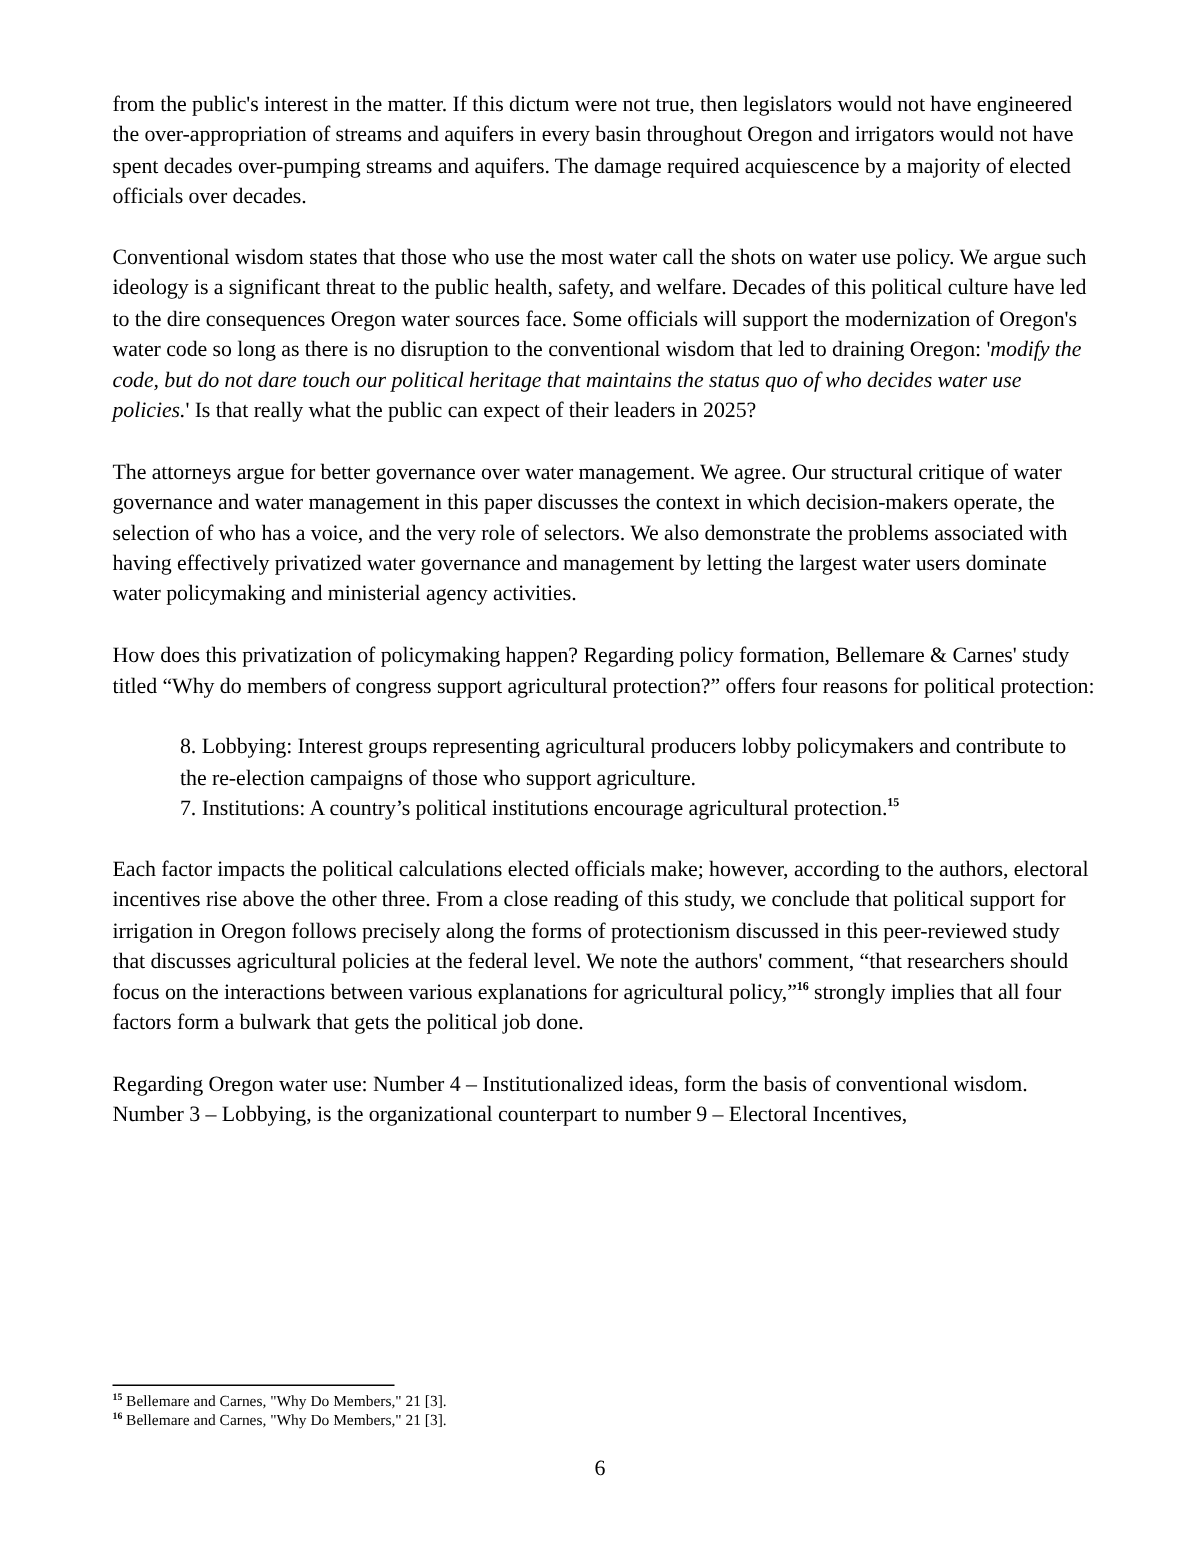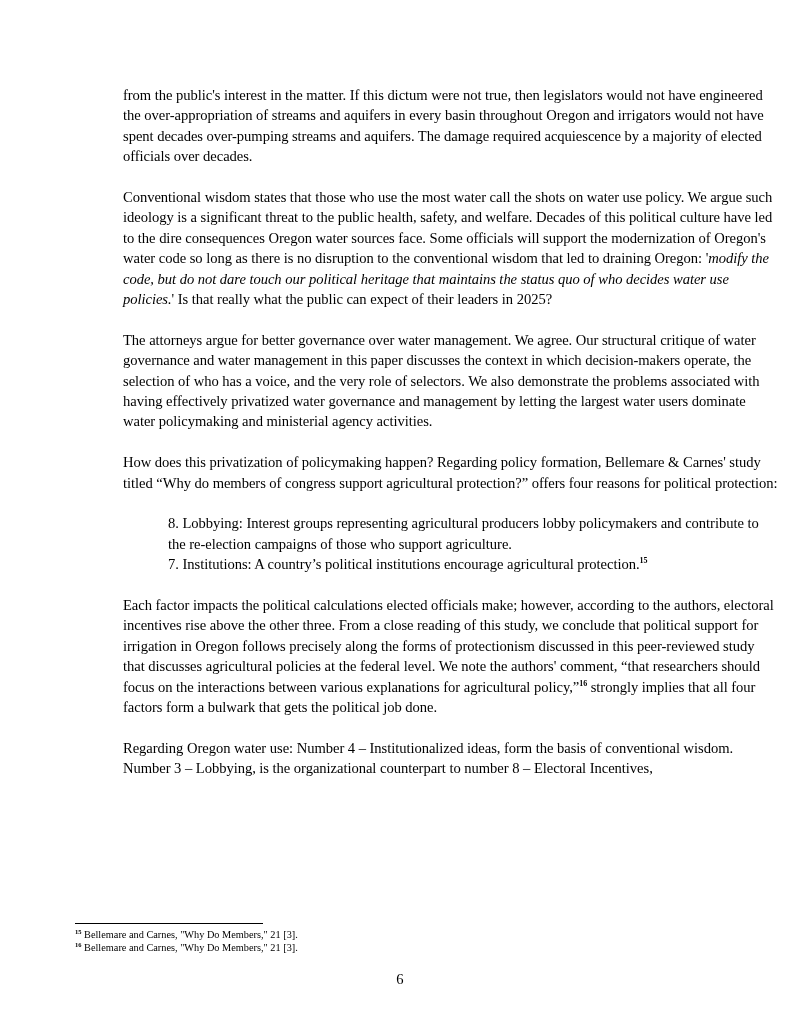--- a/index.html
+++ b/index.html
@@ -11,26 +11,25 @@
       width: 800px;
       height: 1035px;
       position: relative;
       overflow: hidden;
       font-family: "Liberation Serif", serif;
       color: #000000;
     }
     .page {
       position: absolute;
       left: 75px;
-      top: 85px;
+      top: 60px;
       width: 655px;
       font-size: 14.6px;
       line-height: 20.4px;
       letter-spacing: -0.05px;
-      margin-left: 48px;
     }
     .para {
       margin: 0 0 20.4px 0;
     }
     .list {
       margin: 0 0 20.4px 0;
       padding-left: 45px;
     }
     .list-item {
       margin: 0;
@@ -81,21 +80,21 @@
 
   <p class="para">How does this privatization of policymaking happen? Regarding policy formation, Bellemare  &amp; Carnes' study titled “Why do members of congress support agricultural protection?” offers four reasons for political protection:</p>
 
   <div class="list">
     <div class="list-item"><span>8. Lobbying: Interest groups representing agricultural producers lobby policymakers and contribute to the re-election campaigns of those who support agriculture.</span></div>
     <div class="list-item"><span>7. Institutions: A country’s political institutions encourage agricultural protection.</span><sup>15</sup></div>
   </div>
 
   <p class="para"><span>Each factor impacts the political calculations elected officials make; however, according to the authors, electoral incentives rise above the other three. From a close reading of this study, we conclude that political support for irrigation in Oregon follows precisely along the forms of protectionism discussed in this peer-reviewed study that discusses agricultural policies at the federal level. We note the authors' comment, “that researchers should focus on the interactions between various explanations for agricultural policy,”</span><sup>16</sup><span> strongly implies that all four factors form a bulwark that gets the political job done.</span></p>
 
-  <p class="para">Regarding Oregon water use: Number 4 – Institutionalized ideas, form the basis of conventional wisdom. Number 3 – Lobbying, is the organizational counterpart to number 8 – Electoral Incentives,</p>
+  <p class="para">Regarding Oregon water use: Number 4 – Institutionalized ideas, form the basis of conventional wisdom. Number 3 – Lobbying, is the organizational counterpart to number 9 – Electoral Incentives,</p>
 </div>
 
 <div class="footnote-rule"></div>
 
 <div class="footnotes">
   <div><sup>15</sup><span> Bellemare and Carnes, "Why Do Members," 21 [3].</span></div>
   <div><sup>16</sup><span> Bellemare and Carnes, "Why Do Members," 21 [3].</span></div>
 </div>
 
 <div class="page-number">6</div>

